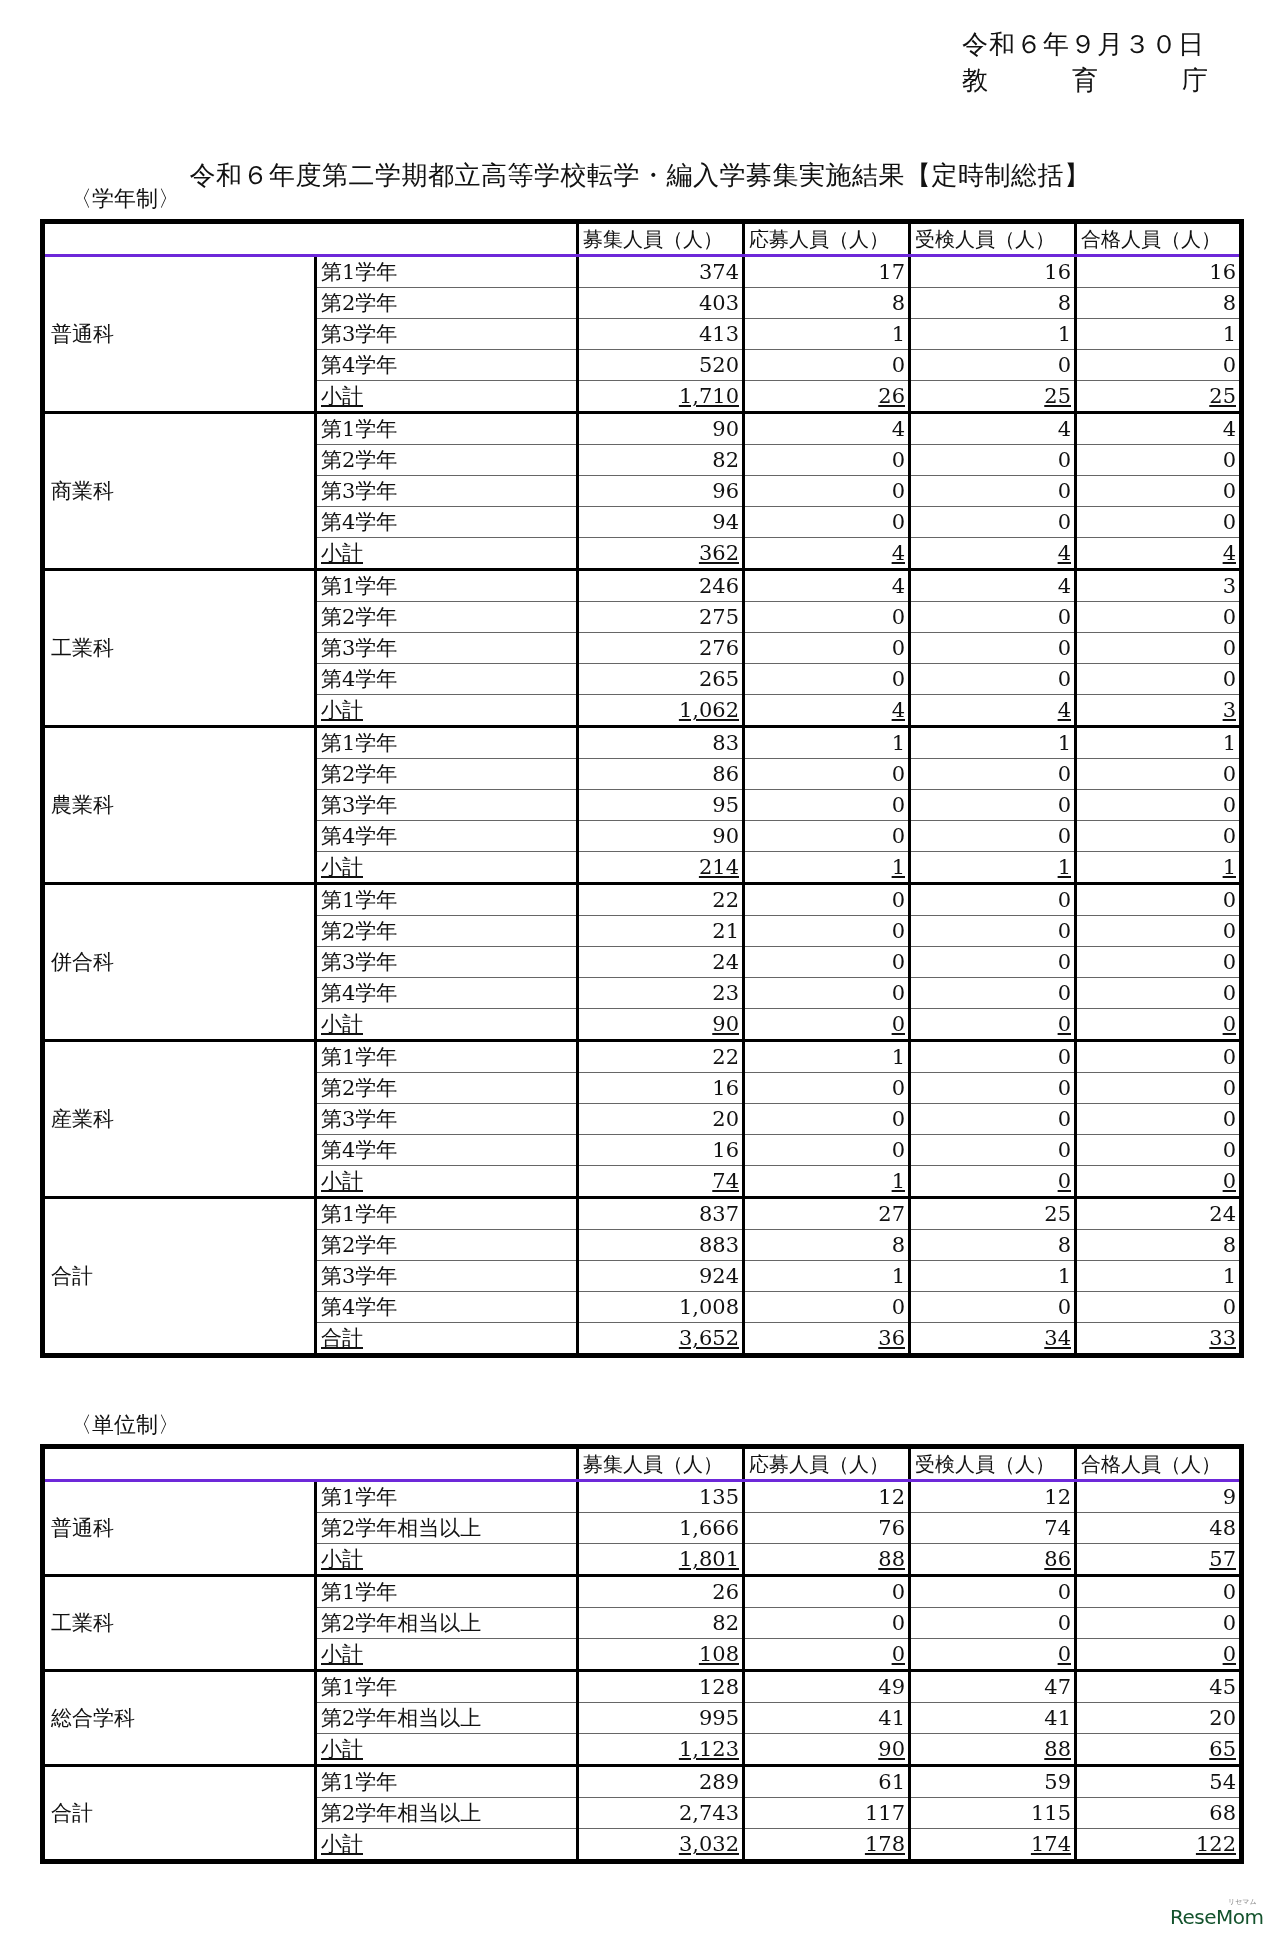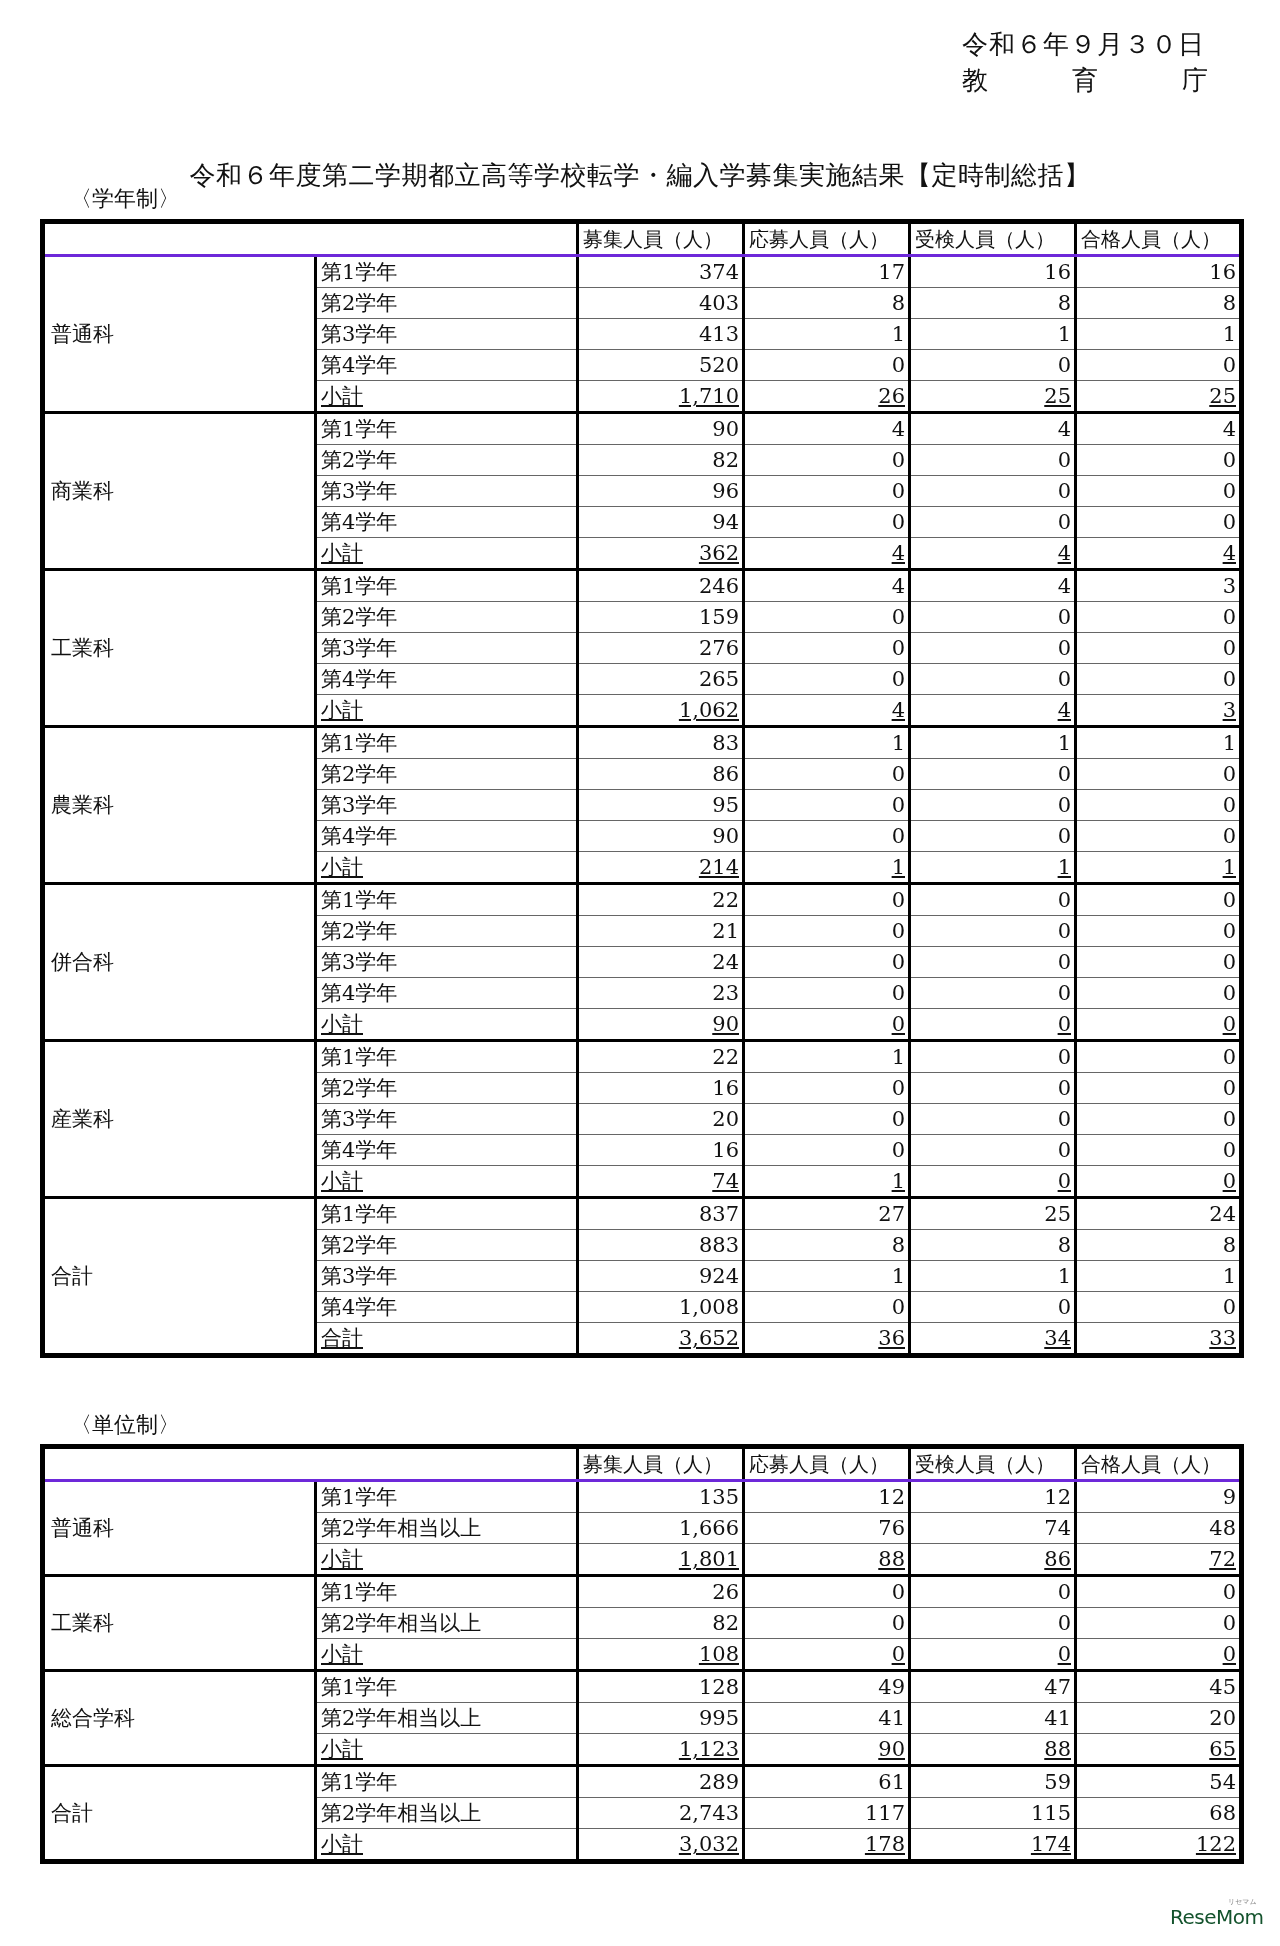--- a/index.html
+++ b/index.html
@@ -165,21 +165,21 @@
       <tr>
         <td class="dept" rowspan="5">工業科</td>
         <td class="sub">第1学年</td>
         <td class="num">246</td>
         <td class="num">4</td>
         <td class="num">4</td>
         <td class="num">3</td>
       </tr>
       <tr>
         <td class="sub">第2学年</td>
-        <td class="num">159</td>
+        <td class="num">275</td>
         <td class="num">0</td>
         <td class="num">0</td>
         <td class="num">0</td>
       </tr>
       <tr>
         <td class="sub">第3学年</td>
         <td class="num">276</td>
         <td class="num">0</td>
         <td class="num">0</td>
         <td class="num">0</td>
@@ -378,21 +378,21 @@
         <td class="num">1,666</td>
         <td class="num">76</td>
         <td class="num">74</td>
         <td class="num">48</td>
       </tr>
       <tr class="group-end">
         <td class="sub">小計</td>
         <td class="num">1,801</td>
         <td class="num">88</td>
         <td class="num">86</td>
-        <td class="num">72</td>
+        <td class="num">57</td>
       </tr>
       <tr>
         <td class="dept" rowspan="3">工業科</td>
         <td class="sub">第1学年</td>
         <td class="num">26</td>
         <td class="num">0</td>
         <td class="num">0</td>
         <td class="num">0</td>
       </tr>
       <tr>

